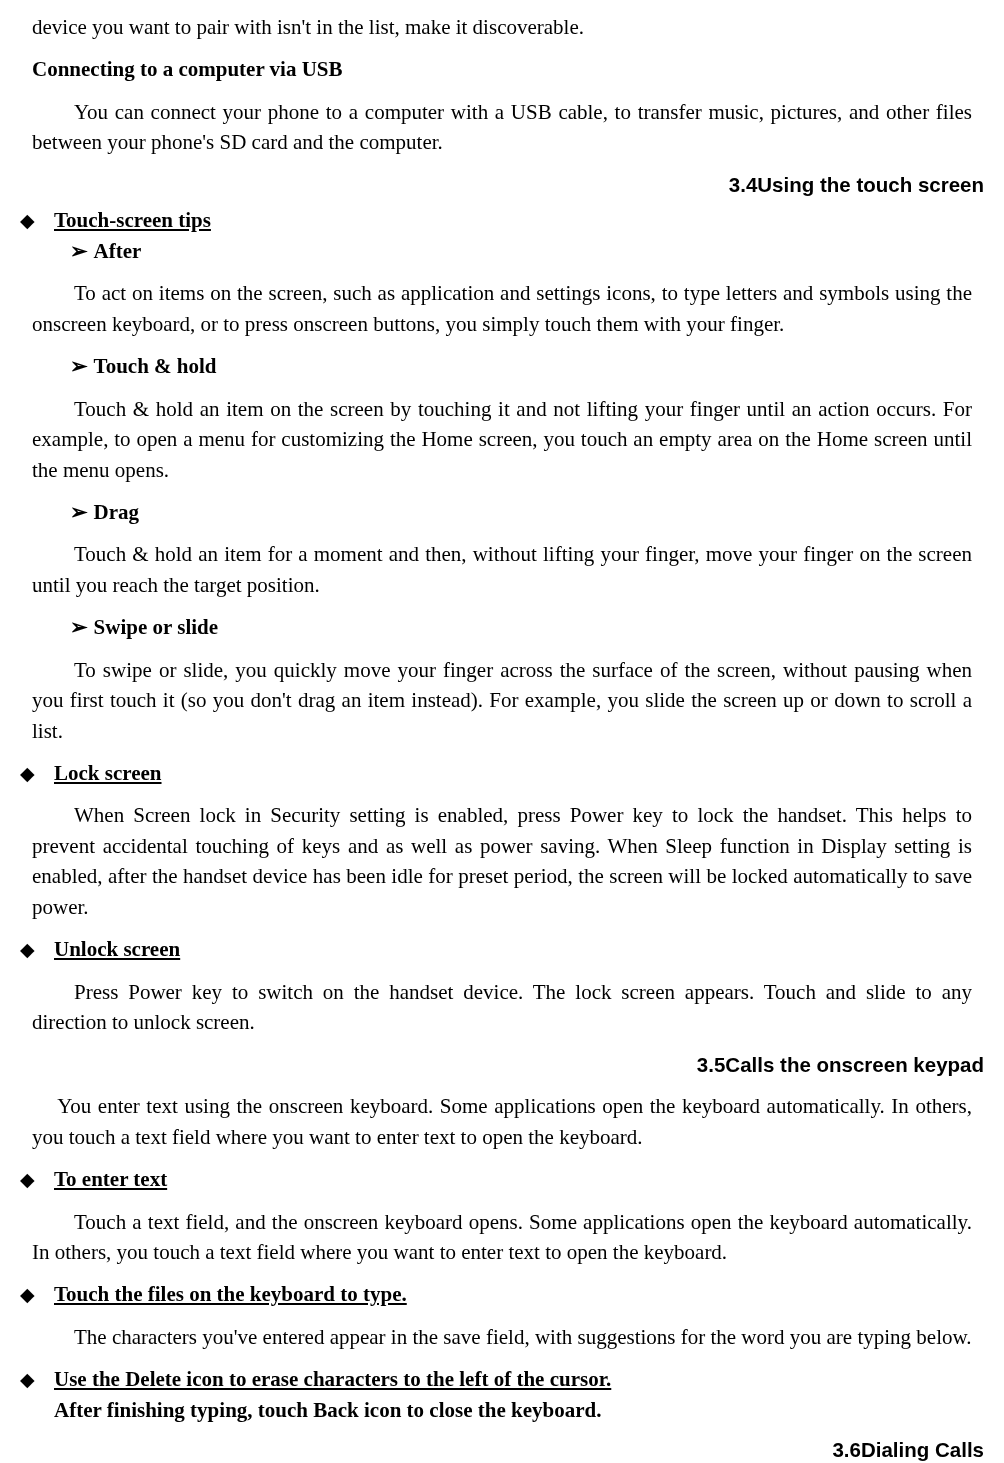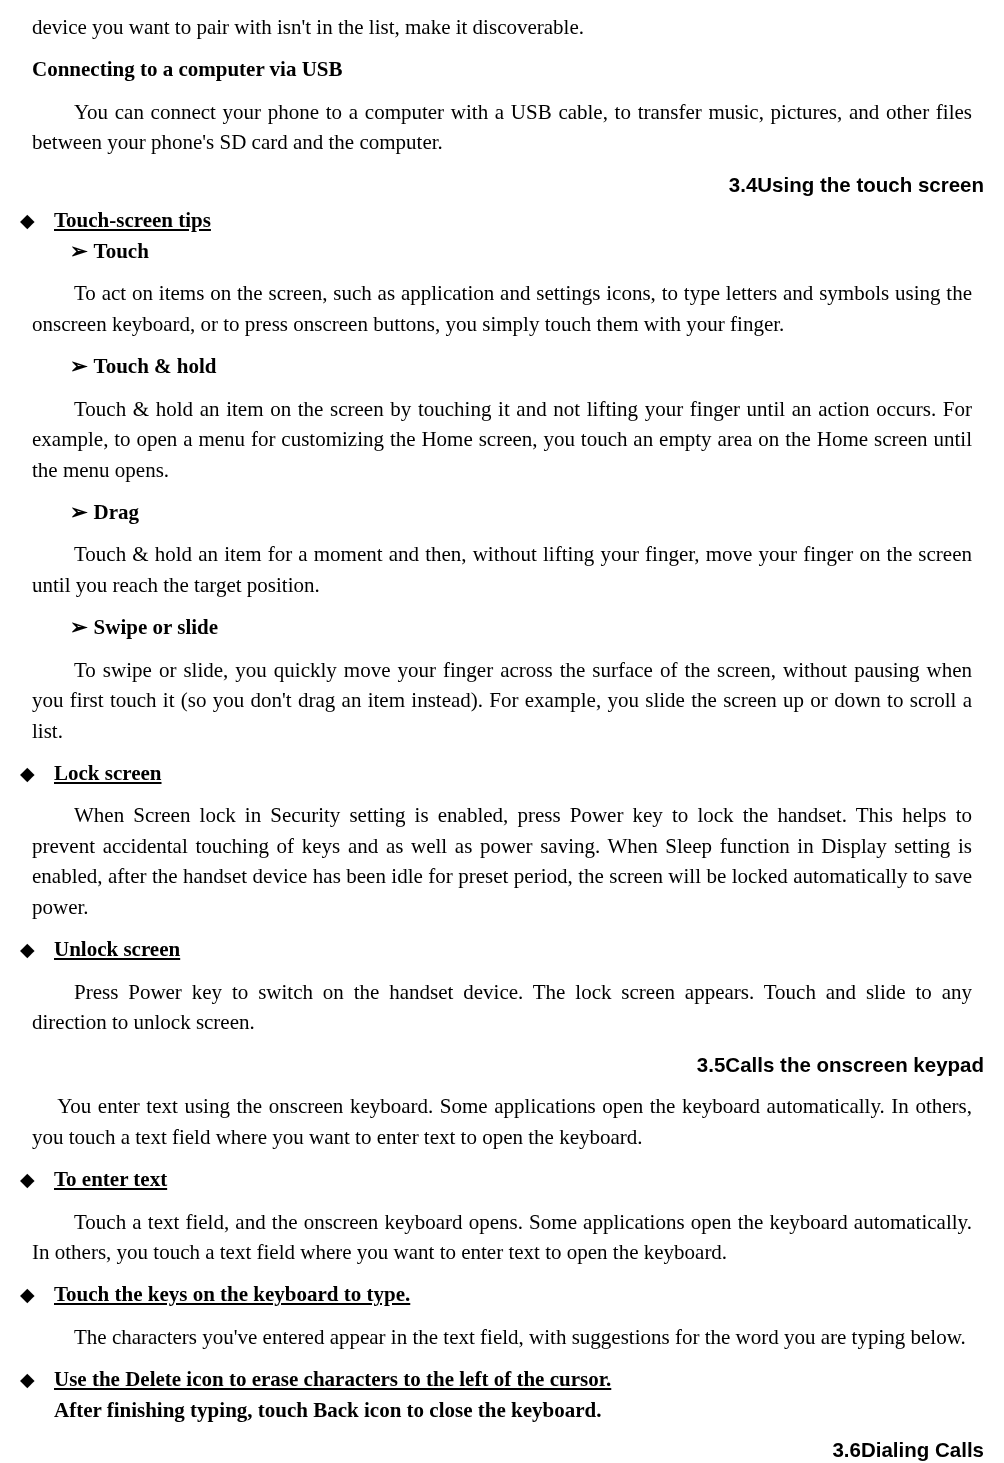--- a/index.html
+++ b/index.html
@@ -81,21 +81,21 @@
 
 <p class="section-heading">
   <span class="num">3.4</span><span>Using the touch screen</span>
 </p>
 
 <p class="diamond-row">
   <span class="diamond-icon">◆</span><span class="label">Touch-screen tips</span>
 </p>
 
 <p class="arrow-row">
-  <span class="arrow-icon">➢</span><span class="label">Touch</span>
+  <span class="arrow-icon">➢</span><span class="label">After</span>
 </p>
 <p class="para">
   <span style="display:inline-block;width:2em;"></span><span>To act on items on the screen, such as application and settings icons, to type letters and symbols using the onscreen keyboard, or to press onscreen buttons, you simply touch them with your finger.</span>
 </p>
 
 <p class="arrow-row">
   <span class="arrow-icon">➢</span><span class="label">Touch &amp; hold</span>
 </p>
 <p class="para">
   <span style="display:inline-block;width:2em;"></span><span>Touch &amp; hold an item on the screen by touching it and not lifting your finger until an action occurs. For example, to open a menu for customizing the Home screen, you touch an empty area on the Home screen until the menu opens.</span>
@@ -138,24 +138,24 @@
 </p>
 
 <p class="diamond-row">
   <span class="diamond-icon">◆</span><span class="label">To enter text</span>
 </p>
 <p class="para">
   <span style="display:inline-block;width:2em;"></span><span>Touch a text field, and the onscreen keyboard opens. Some applications open the keyboard automatically. In others, you touch a text field where you want to enter text to open the keyboard.</span>
 </p>
 
 <p class="diamond-row">
-  <span class="diamond-icon">◆</span><span class="label">Touch the keys on the keyboard to type.</span>
+  <span class="diamond-icon">◆</span><span class="label">Touch the files on the keyboard to type.</span>
 </p>
 <p class="para">
-  <span style="display:inline-block;width:2em;"></span><span>The characters you've entered appear in the text field, with suggestions for the word you are typing below.</span>
+  <span style="display:inline-block;width:2em;"></span><span>The characters you've entered appear in the save field, with suggestions for the word you are typing below.</span>
 </p>
 
 <p class="diamond-row">
   <span class="diamond-icon">◆</span><span class="label">Use the Delete icon to erase characters to the left of the cursor.</span>
 </p>
 <p class="followup-bold">After finishing typing, touch Back icon to close the keyboard.</p>
 
 <p class="section-heading">
   <span class="num">3.6</span><span>Dialing Calls</span>
 </p>

